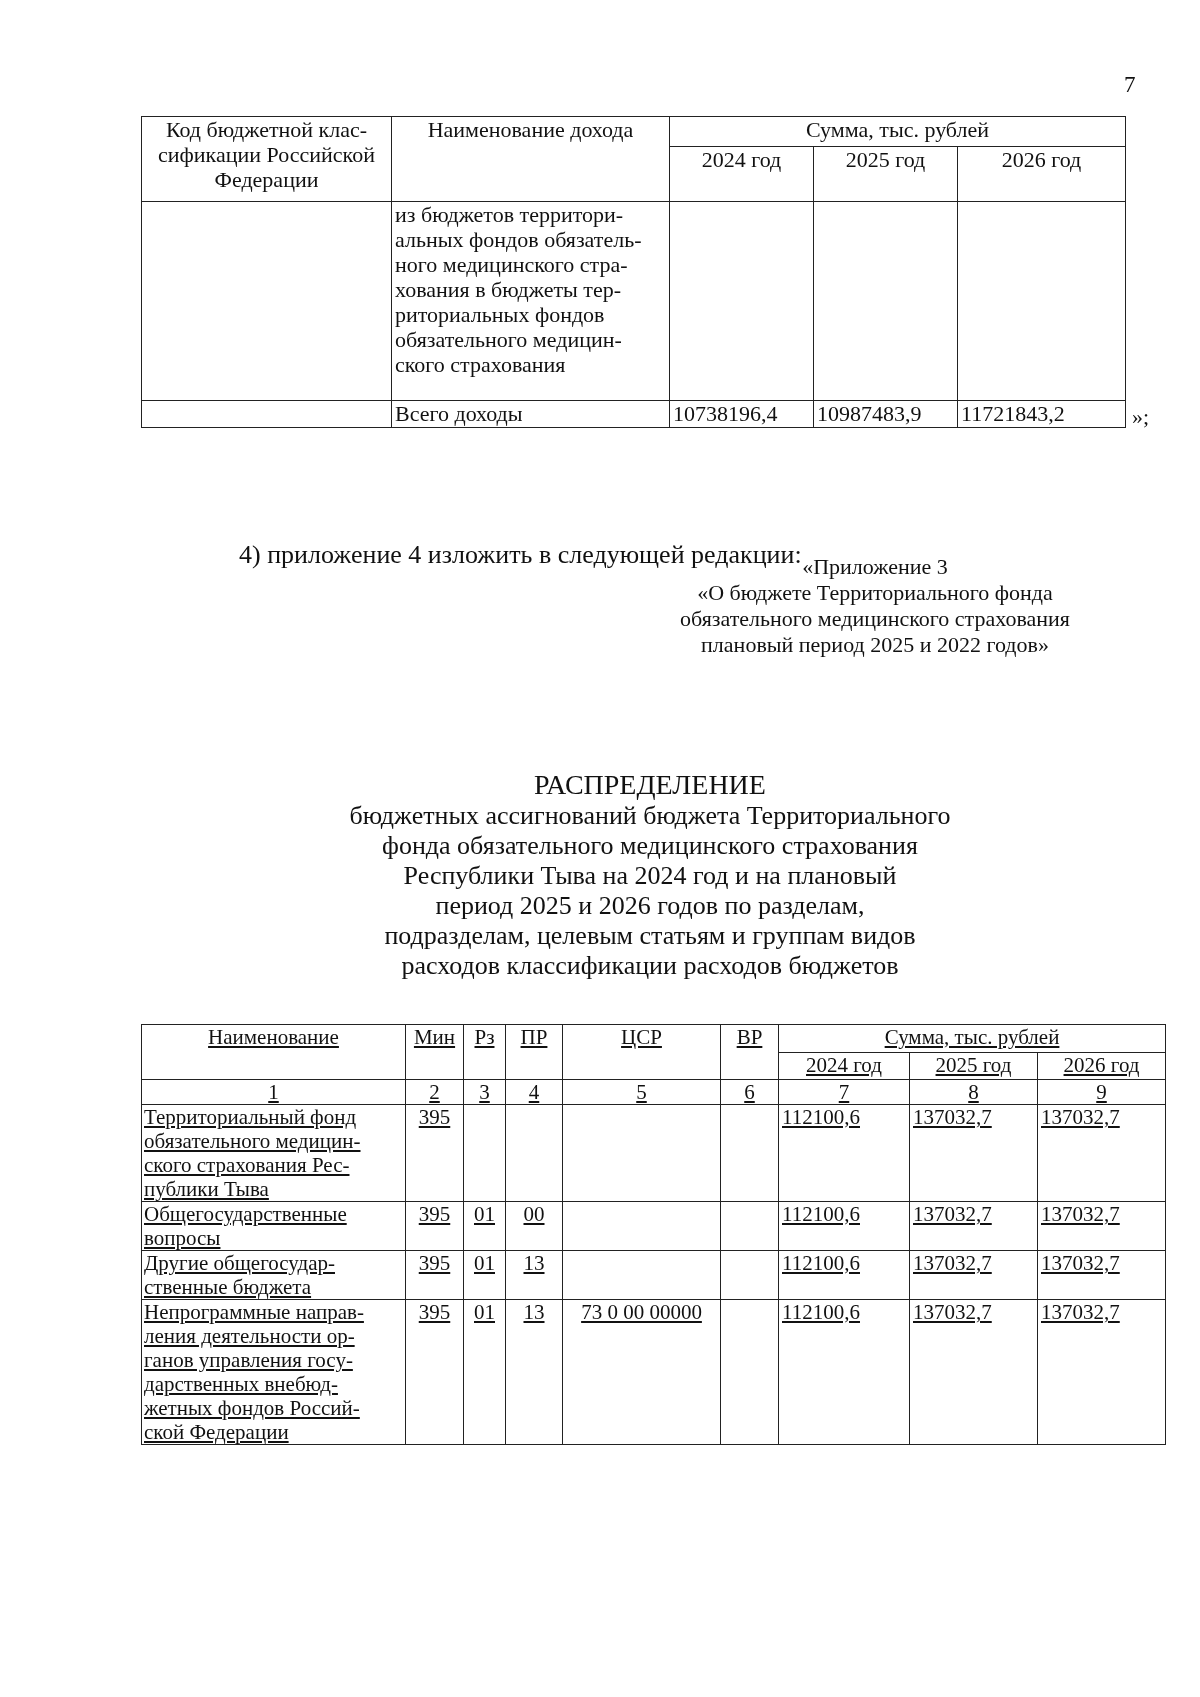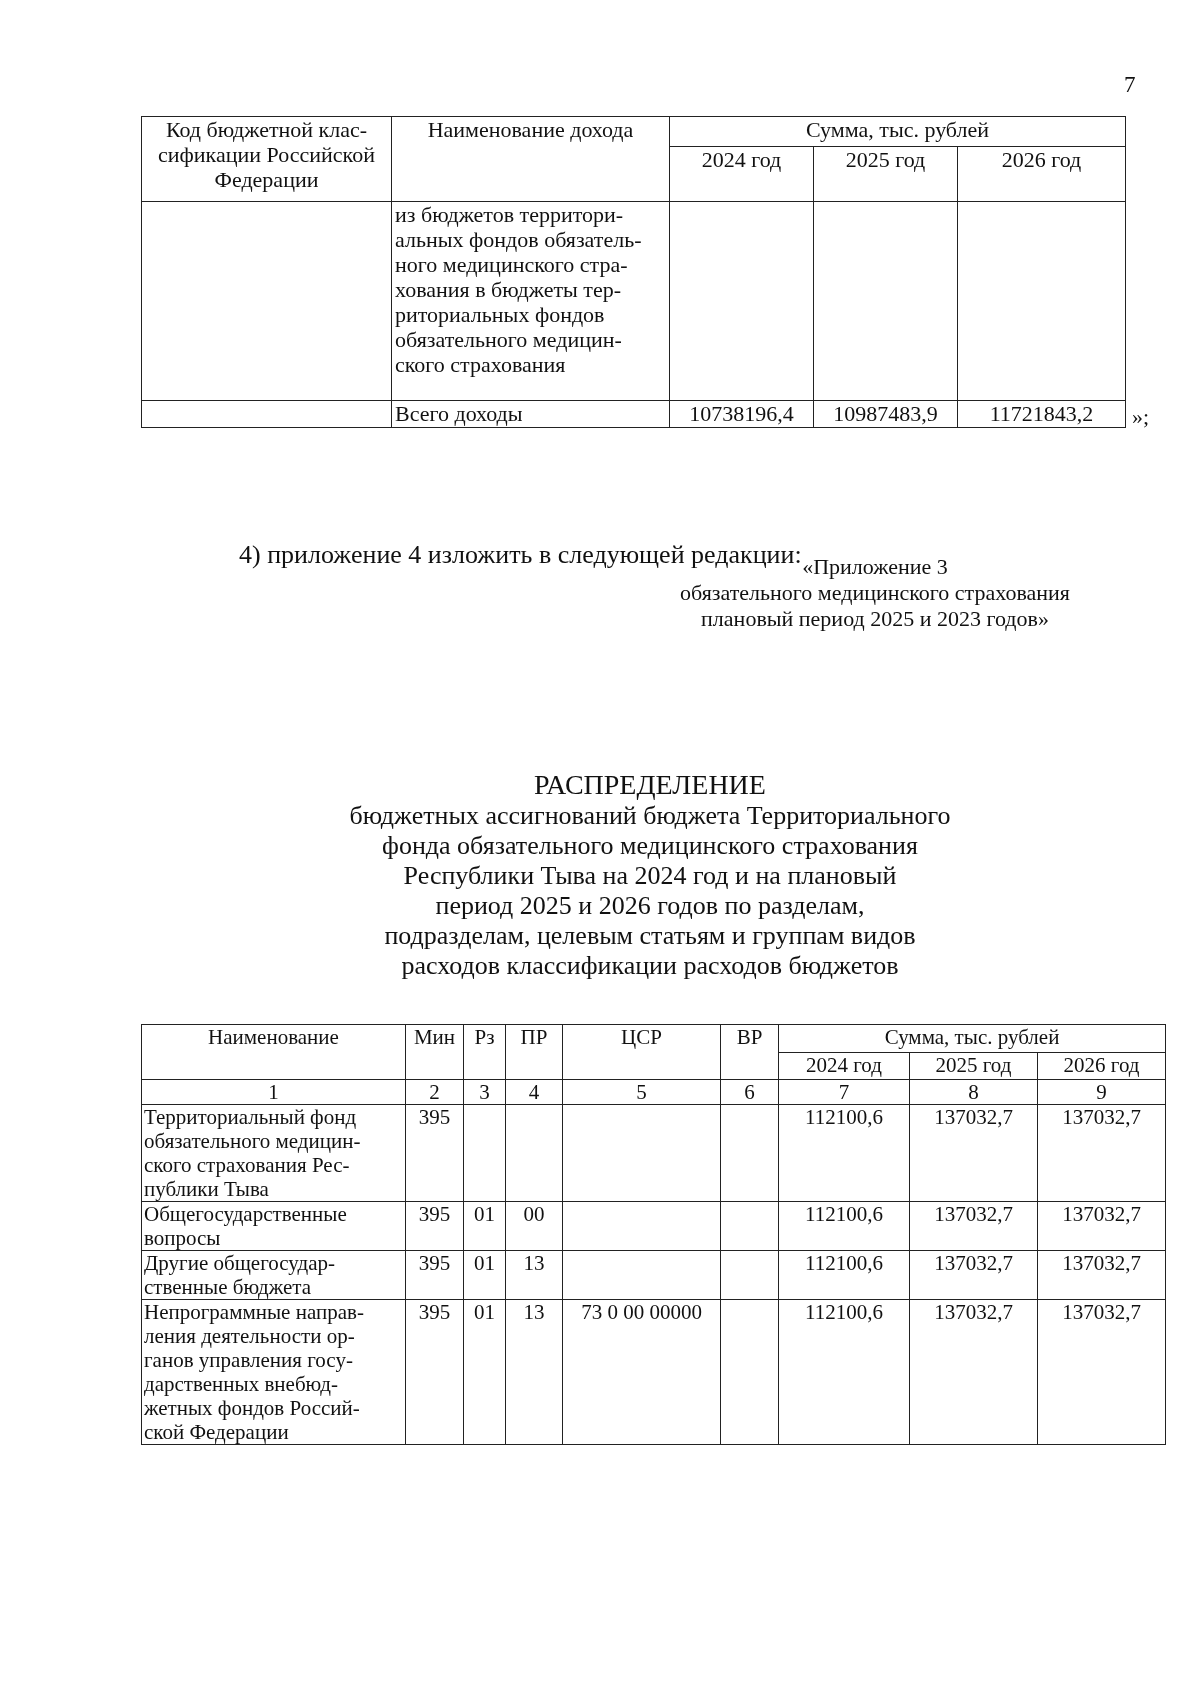--- a/index.html
+++ b/index.html
@@ -5,36 +5,36 @@
   html, body { margin:0; padding:0; background:#fff; }
   body { width:1200px; height:1697px; position:relative; overflow:hidden;
          font-family:"Liberation Serif", "DejaVu Serif", serif; color:#111; }
   .abs { position:absolute; }
   #page-number { left:1124px; top:72px; font-size:23px; }
   table { border-collapse:collapse; position:absolute; table-layout:fixed; }
   td, th { border:1.5px solid #222; font-weight:normal; font-size:22px;
            line-height:25px; padding:0 3px; vertical-align:top; }
   th { text-align:center; }
   .num { text-align:center; }
-  .right { text-align:center; }
+  .right { text-align:left; }
   
   #income-table { left:141px; top:116px; width:984px; }
   #income-table th.big { height:29px; }
   #income-table th.sub { height:54px; }
   #income-table td.body { height:198px; }
   #income-table td.total { height:26px; line-height:25px; }
   #quote-close { left:1132px; top:404px; font-size:22px; }
   #item-4 { left:239px; top:497px; font-size:26px;margin-top:43px; }
   #appendix { left:620px; top:554px; width:510px; text-align:center; font-size:22px; line-height:26px; }
   #title-block { left:290px; top:758px; width:720px; text-align:center;margin-top:11px; }
   #doc-title { font-size:28px; line-height:32px; }
   .subtitle-line { font-size:26px; line-height:30px; }
   
   #alloc-table { left:141px; top:1024px; width:1024px; }
-  #alloc-table th, #alloc-table td { font-size:21px; line-height:24px; }
+  #alloc-table th, #alloc-table td { font-size:21px; line-height:24px;text-decoration:underline; }
   #alloc-table td.name { padding-left:2px; }
 </style>
 </head>
 <body>
 
 <div id="page-number" class="abs">7</div>
 
 <table id="income-table">
   <colgroup>
     <col style="width:250px">
@@ -81,22 +81,23 @@
     <td class="total right">11721843,2</td>
   </tr>
 </tbody>
   </table>
 <div id="quote-close" class="abs">»;</div>
 
 <div id="item-4" class="abs">4) приложение 4 изложить в следующей редакции:</div>
 
 <div id="appendix" class="abs">
   <div>«Приложение 3</div>
+  <div>«О бюджете Территориального фонда</div>
   <div>обязательного медицинского страхования</div>
-  <div>плановый период 2025 и 2023 годов»</div>
+  <div>плановый период 2025 и 2022 годов»</div>
 </div>
 
 <div id="title-block" class="abs">
   <div id="doc-title">РАСПРЕДЕЛЕНИЕ</div>
   <div class="subtitle-line">бюджетных ассигнований бюджета Территориального</div>
   <div class="subtitle-line">фонда обязательного медицинского страхования</div>
   <div class="subtitle-line">Республики Тыва на 2024 год и на плановый</div>
   <div class="subtitle-line">период 2025 и 2026 годов по разделам,</div>
   <div class="subtitle-line">подразделам, целевым статьям и группам видов</div>
   <div class="subtitle-line">расходов классификации расходов бюджетов</div>

